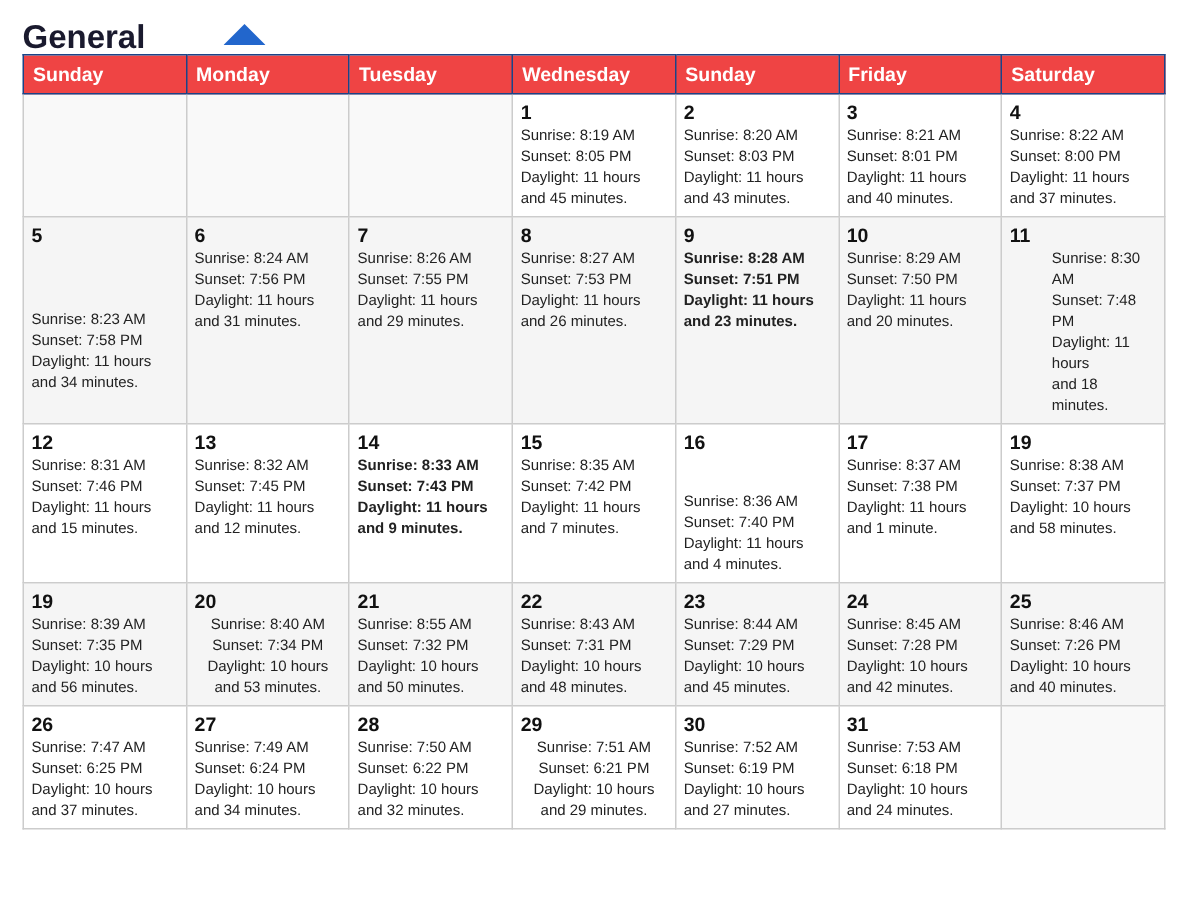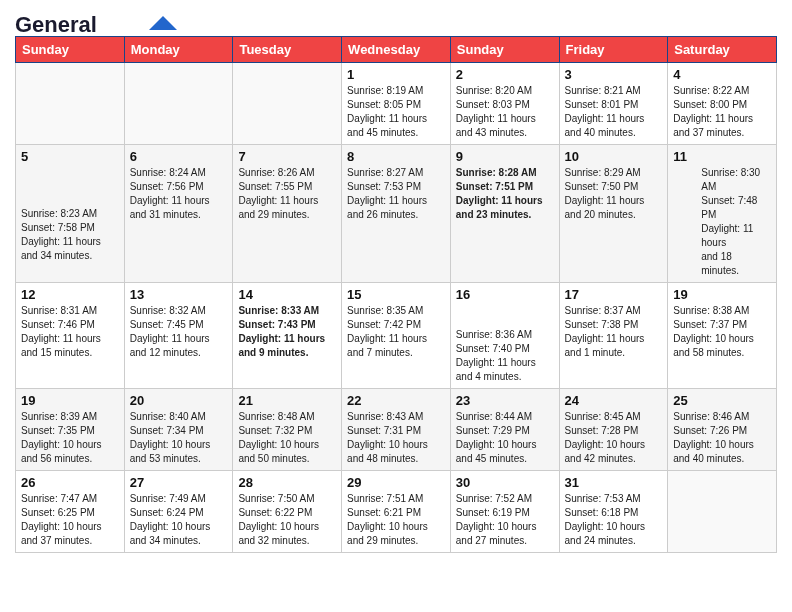--- a/index.html
+++ b/index.html
@@ -261,28 +261,28 @@
       <tr>
         <td>
           <div class="day-number">19</div>
           <div class="day-info" style="white-space: pre-line;">Sunrise: 8:39 AM
 Sunset: 7:35 PM
 Daylight: 10 hours
 and 56 minutes.</div>
         </td>
         <td>
           <div class="day-number">20</div>
-          <div class="day-info" style="white-space: pre-line;">Sunrise: 8:40 AM
+          <div class="day-info" style="white-space: pre-line; text-align: center;">Sunrise: 8:40 AM
 Sunset: 7:34 PM
 Daylight: 10 hours
 and 53 minutes.</div>
         </td>
         <td>
           <div class="day-number">21</div>
-          <div class="day-info" style="white-space: pre-line;">Sunrise: 8:48 AM
+          <div class="day-info" style="white-space: pre-line;">Sunrise: 8:55 AM
 Sunset: 7:32 PM
 Daylight: 10 hours
 and 50 minutes.</div>
         </td>
         <td>
           <div class="day-number">22</div>
           <div class="day-info" style="white-space: pre-line;">Sunrise: 8:43 AM
 Sunset: 7:31 PM
 Daylight: 10 hours
 and 48 minutes.</div>
@@ -326,21 +326,21 @@
         </td>
         <td>
           <div class="day-number">28</div>
           <div class="day-info" style="white-space: pre-line;">Sunrise: 7:50 AM
 Sunset: 6:22 PM
 Daylight: 10 hours
 and 32 minutes.</div>
         </td>
         <td>
           <div class="day-number">29</div>
-          <div class="day-info" style="white-space: pre-line;">Sunrise: 7:51 AM
+          <div class="day-info" style="white-space: pre-line; text-align: center;">Sunrise: 7:51 AM
 Sunset: 6:21 PM
 Daylight: 10 hours
 and 29 minutes.</div>
         </td>
         <td>
           <div class="day-number">30</div>
           <div class="day-info" style="white-space: pre-line;">Sunrise: 7:52 AM
 Sunset: 6:19 PM
 Daylight: 10 hours
 and 27 minutes.</div>

